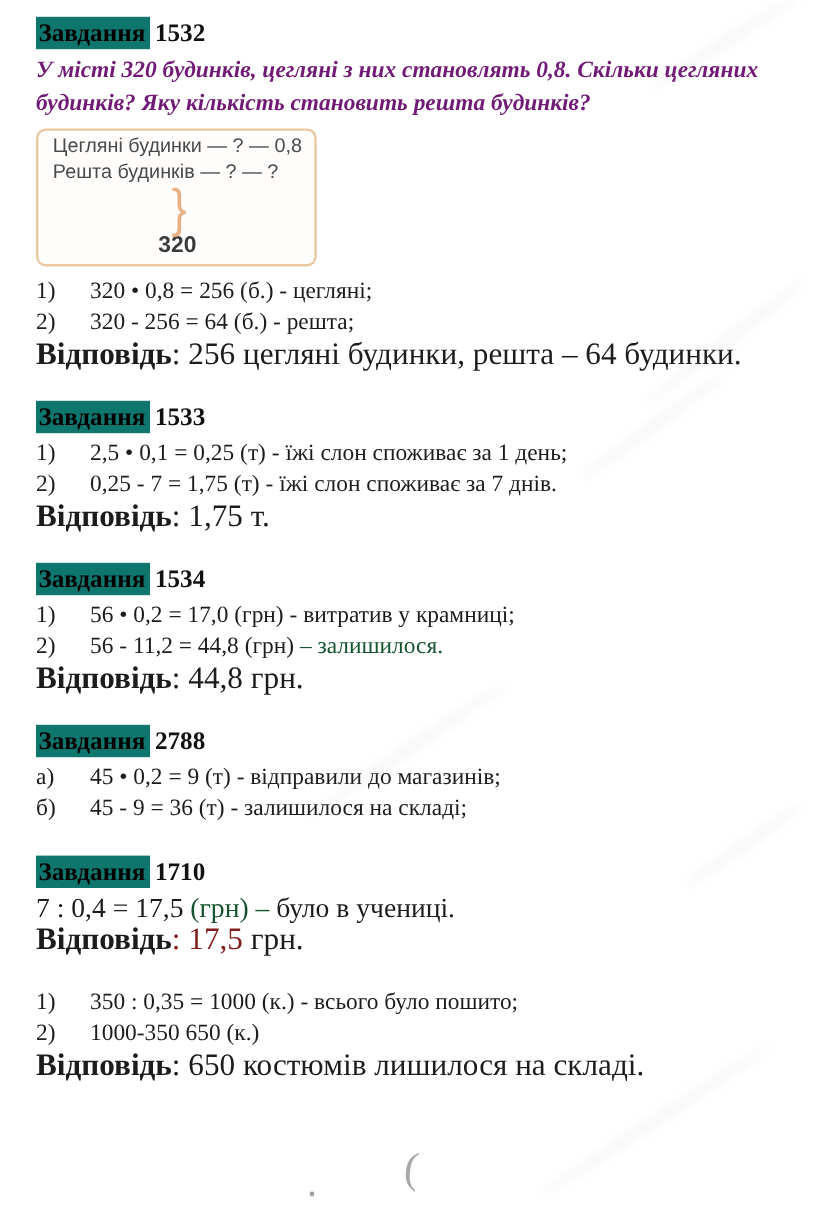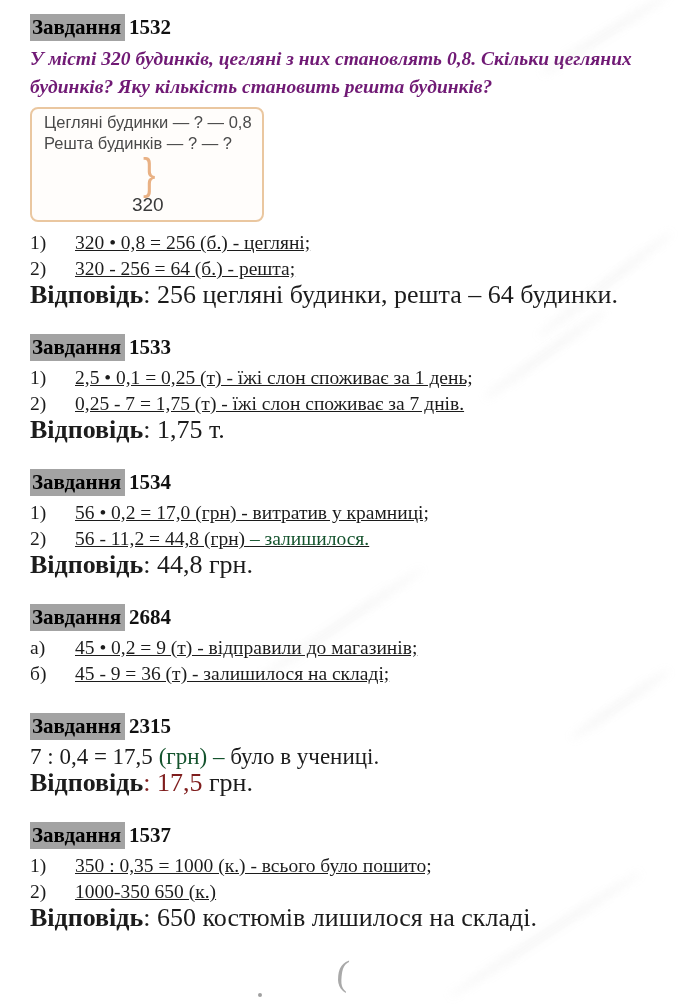--- a/index.html
+++ b/index.html
@@ -10,21 +10,21 @@
     color:#1c1c1c;
     position:relative;
     overflow:hidden;
   }
   .content{padding:15px 28px 0 30px;}
   section{margin:0 0 27px 0;}
   .task-header{
     font-size:21px;font-weight:bold;line-height:25px;margin:0 0 5px 0;color:#111;
   }
   .hl{
-    background:#a3a3a3;
+    background:#0f766e;
     padding:1px 4px 2px 2px;
   }
   .task-num{margin-left:4px;}
   .problem{
     color:#701a75;
     font-style:italic;
     font-weight:600;
     font-size:19.5px;
     line-height:28px;
     margin:0 0 4px 0;
@@ -47,29 +47,29 @@
   .scheme-brace{
     font-family:"Liberation Sans", sans-serif;
     font-size:44px;
     font-weight:400;
     color:#e9b184;
     margin:0 4px 0 8px;
     line-height:40px;
     transform:scaleX(0.85);
   }
   .scheme-total{
-    font-size:19px;color:#3a3a3a;font-weight:400;
+    font-size:19px;color:#3a3a3a;font-weight:700;
   }
   .step{
     display:flex;
     font-size:19.5px;
     line-height:26px;
   }
   .marker{flex:0 0 45px;}
-  .step-text{flex:1;text-decoration:underline;}
+  .step-text{flex:1;}
   .line{font-size:23px;line-height:26px;}
   .ans{font-size:26px;line-height:26px;}
   .ans-label{font-weight:bold;}
   .faded{color:#14532d;}
   .semi-faded{color:#7f1d1d;}
   .smudge{
     position:absolute;
     border-top:9px solid rgba(175,175,175,0.10);
     border-radius:50%;
     filter:blur(4px);
@@ -146,43 +146,42 @@
     <div class="step">
       <span class="marker">2)</span>
       <span class="step-text"><span>56 - 11,2 = 44,8 (грн) </span><span class="faded">– залишилося.</span></span>
     </div>
     <div class="ans">
       <span class="ans-label">Відповідь</span><span>: 44,8 грн.</span>
     </div>
   </section>
 
   <section>
-    <h2 class="task-header"><mark class="hl">Завдання</mark><span class="task-num">2684</span></h2>
+    <h2 class="task-header"><mark class="hl">Завдання</mark><span class="task-num">2788</span></h2>
     <div class="step">
       <span class="marker">а)</span>
       <span class="step-text">45 • 0,2 = 9 (т) - відправили до магазинів;</span>
     </div>
     <div class="step">
       <span class="marker">б)</span>
       <span class="step-text">45 - 9 = 36 (т) - залишилося на складі;</span>
     </div>
   </section>
 
   <section>
-    <h2 class="task-header"><mark class="hl">Завдання</mark><span class="task-num">2315</span></h2>
+    <h2 class="task-header"><mark class="hl">Завдання</mark><span class="task-num">1710</span></h2>
     <div class="line">
       <span>7 : 0,4 = 17,5 </span><span class="faded">(грн) – </span><span>було в учениці.</span>
     </div>
     <div class="ans">
       <span class="ans-label">Відповідь</span><span class="semi-faded">: 17,5</span><span> грн.</span>
     </div>
   </section>
 
   <section>
-    <h2 class="task-header"><mark class="hl">Завдання</mark><span class="task-num">1537</span></h2>
     <div class="step">
       <span class="marker">1)</span>
       <span class="step-text">350 : 0,35 = 1000 (к.) -  всього було пошито;</span>
     </div>
     <div class="step">
       <span class="marker">2)</span>
       <span class="step-text">1000-350 650 (к.)</span>
     </div>
     <div class="ans">
       <span class="ans-label">Відповідь</span><span>: 650 костюмів лишилося на складі.</span>

